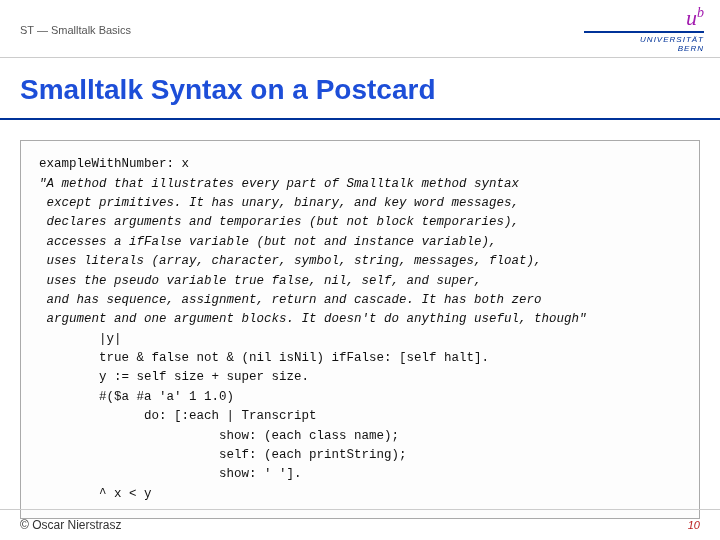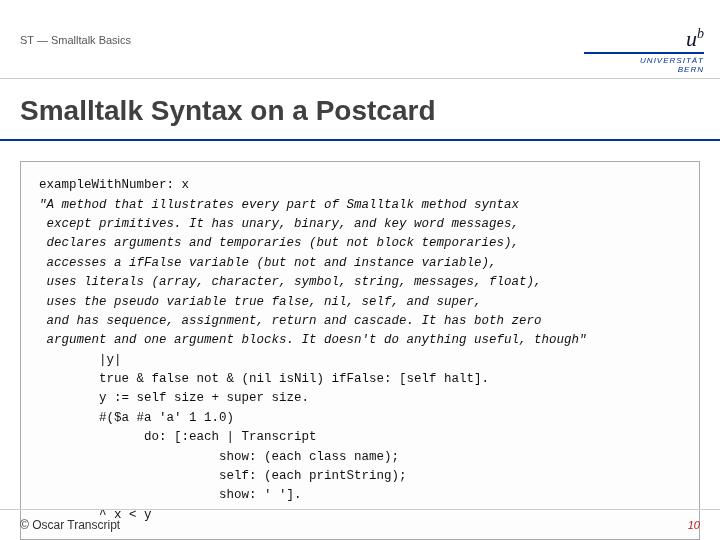--- a/index.html
+++ b/index.html
@@ -31,24 +31,23 @@
 
     .logo-area {
       display: flex;
       flex-direction: column;
       align-items: flex-end;
     }
 
     .logo-ub {
       font-size: 22px;
       font-style: italic;
-      color: #0f172a;
+      color: #a21caf;
       line-height: 1;
       font-family: Georgia, serif;
-      margin-top: 21px;
     }
 
     .logo-ub sup {
       font-size: 14px;
       vertical-align: super;
     }
 
     .logo-line {
       width: 120px;
       height: 2px;
@@ -61,21 +60,21 @@
       color: #003399;
       letter-spacing: 1px;
       text-align: right;
       margin-top: 2px;
       font-style: italic;
     }
 
     .page-title {
       font-size: 28px;
       font-weight: bold;
-      color: #404040;
+      color: #1d4ed8;
       padding: 16px 28px 12px 20px;
       border-bottom: 2px solid #003399;
       margin-bottom: 0;
     }
 
     .content-area {
       margin: 20px 20px;
       border: 1px solid #aaaaaa;
       padding: 14px 18px;
       background: #fdfdfd;
@@ -147,15 +146,15 @@
 <span>        y := self size + super size.</span>
 <span>        #($a #a 'a' 1 1.0)</span>
 <span>              do: [:each | Transcript</span>
 <span>                        show: (each class name);</span>
 <span>                        self: (each printString);</span>
 <span>                        show: ' '].</span>
 <span>        ^ x &lt; y</span></div>
 </div>
 
 <div class="footer">
-  <span class="footer-left">© Oscar Transcript</span>
+  <span class="footer-left">© Oscar Nierstrasz</span>
   <span class="footer-right">10</span>
 </div>
 
 </body></html>

